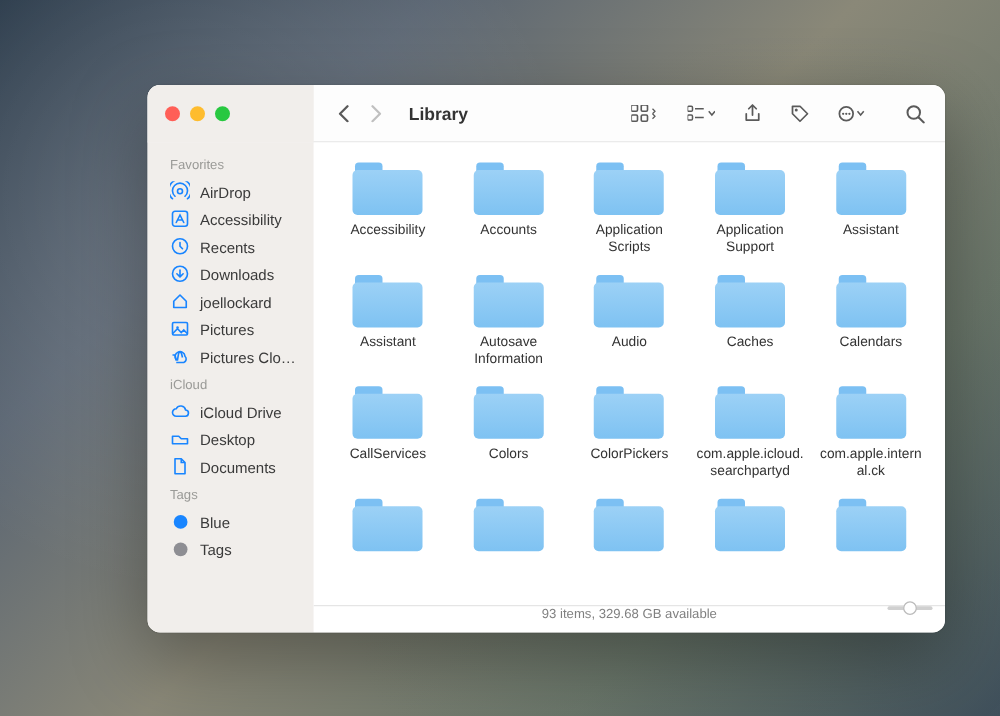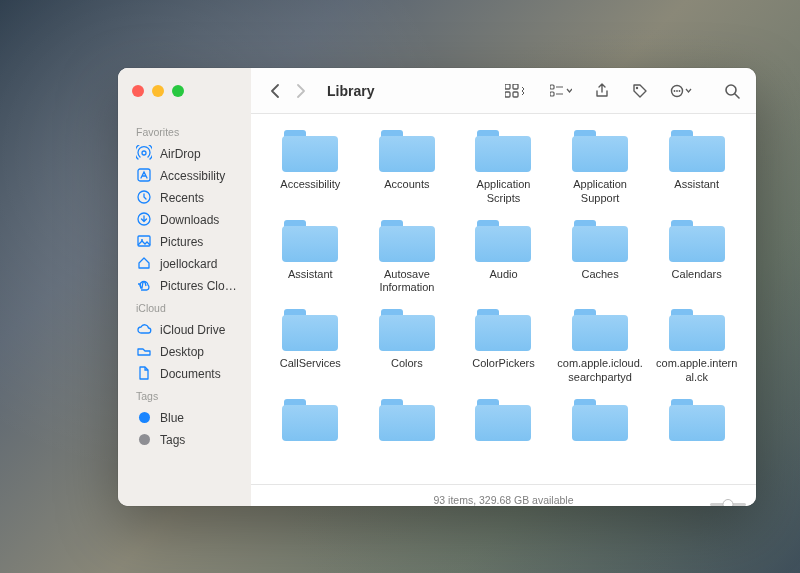--- a/index.html
+++ b/index.html
@@ -33,21 +33,21 @@
     .sb-item .ic { width: 16px; height: 16px; display: flex; align-items: center; justify-content: center; color: #1985ff; flex-shrink: 0; }
     .sb-item.tag .dot { width: 11px; height: 11px; border-radius: 50%; }
     .content { flex: 1; display: flex; flex-direction: column; min-height: 0; background:#fff; }
     .grid-wrap { flex: 1; overflow-y: auto; padding: 14px 16px 0; }
     .grid { display: grid; grid-template-columns: repeat(5, 1fr); gap: 12px 10px; }
     .folder { display: flex; flex-direction: column; align-items: center; text-align: center; }
     .folder-icon { width: 56px; height: 46px; position: relative; }
     .folder-icon .tab { position: absolute; top: 2px; left: 2px; width: 22px; height: 10px; background: #7cc0f3; border-radius: 3px 3px 0 0; }
     .folder-icon .body { position: absolute; top: 8px; left: 0; right: 0; bottom: 2px; background: linear-gradient(#9cd1f6, #7ec2f2); border-radius: 4px; }
     .folder-label { font-size: 11px; color: #333; line-height: 1.25; margin-top: 4px; word-break: break-word; max-width: 100px; }
-    .statusbar { height: 22px; border-top: 1px solid #e5e5e5; display: flex; align-items: flex-end; justify-content: center; font-size: 10.5px; color: #808080; position: relative; }
+    .statusbar { height: 22px; border-top: 1px solid #e5e5e5; display: flex; align-items: flex-start; justify-content: center; font-size: 10.5px; color: #808080; position: relative; }
     .zoom { position: absolute; right: 10px; display: flex; align-items: center; gap: 4px; }
     .zoom-track { width: 36px; height: 3px; background: #d0d0d0; border-radius: 2px; position: relative; }
     .zoom-knob { position: absolute; top: -4px; left: 50%; width: 11px; height: 11px; background:#fff; border:1px solid #bbb; border-radius:50%; transform: translateX(-50%); }
     svg { display: block; }
   </style>
 </head>
 <body>
 
 <div class="desktop-bg"></div>
 
@@ -159,34 +159,34 @@
             <svg width="16" height="16" viewBox="0 0 16 16">
               <circle cx="8" cy="8" r="6" fill="none" stroke="#1985ff" stroke-width="1.3"></circle>
               <path d="M8 5v5M5.5 8L8 10.5 10.5 8" stroke="#1985ff" stroke-width="1.3" fill="none" stroke-linecap="round" stroke-linejoin="round"></path>
             </svg>
           </span>
           <span>Downloads</span>
         </div>
         <div class="sb-item">
           <span class="ic">
             <svg width="16" height="16" viewBox="0 0 16 16">
+              <path d="M3 8l5-5 5 5v5H3V8z" fill="none" stroke="#1985ff" stroke-width="1.3" stroke-linejoin="round"></path>
+            </svg>
+          </span>
+          <span>joellockard</span>
+        </div>
+        <div class="sb-item">
+          <span class="ic">
+            <svg width="16" height="16" viewBox="0 0 16 16">
               <rect x="2" y="3" width="12" height="10" rx="1" fill="none" stroke="#1985ff" stroke-width="1.3"></rect>
               <circle cx="6" cy="7" r="1" fill="#1985ff"></circle>
               <path d="M2 12l4-4 3 3 2-2 3 3" stroke="#1985ff" stroke-width="1.3" fill="none"></path>
             </svg>
           </span>
           <span>Pictures</span>
-        </div>
-        <div class="sb-item">
-          <span class="ic">
-            <svg width="16" height="16" viewBox="0 0 16 16">
-              <path d="M3 8l5-5 5 5v5H3V8z" fill="none" stroke="#1985ff" stroke-width="1.3" stroke-linejoin="round"></path>
-            </svg>
-          </span>
-          <span>joellockard</span>
         </div>
         <div class="sb-item">
           <span class="ic">
             <svg width="16" height="16" viewBox="0 0 16 16">
               <path d="M2 7h2l1 4h1l1-6h2l1 4" stroke="#1985ff" stroke-width="1.3" fill="none"></path>
               <path d="M5 11a4 4 0 1 1 7-3 3 3 0 0 1-1 5H5" fill="none" stroke="#1985ff" stroke-width="1.3"></path>
             </svg>
           </span>
           <span>Pictures Clo…</span>
         </div>

